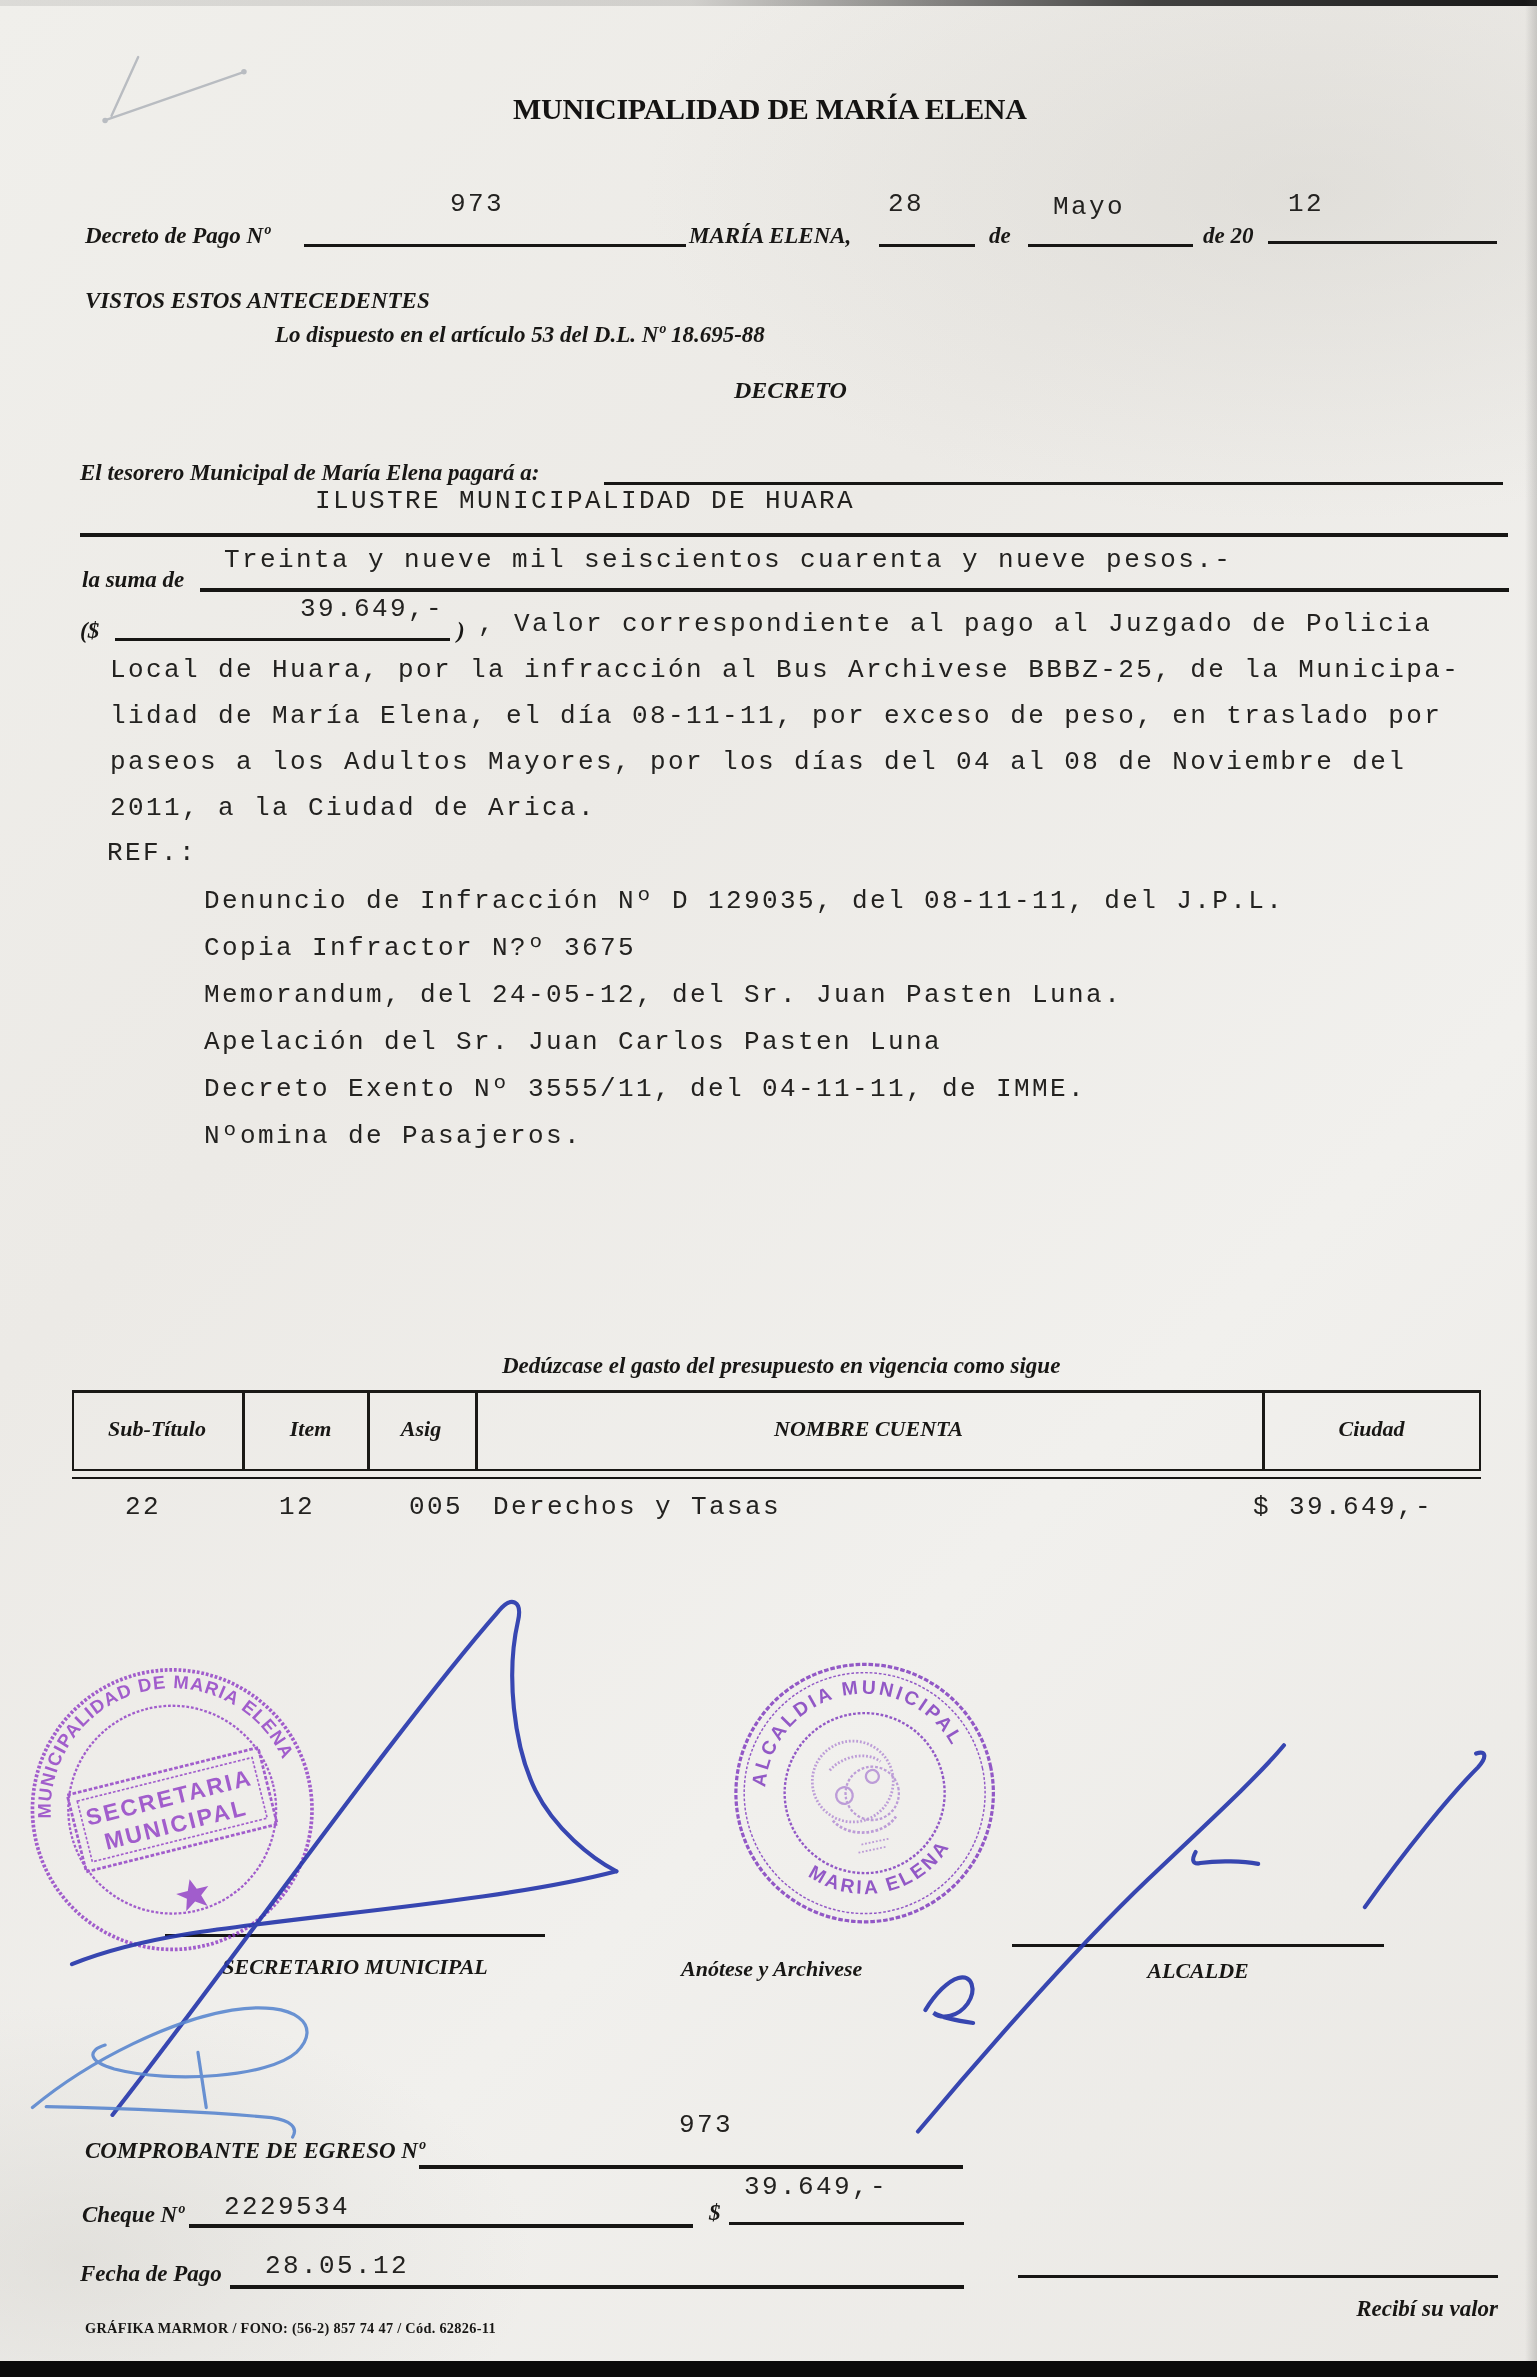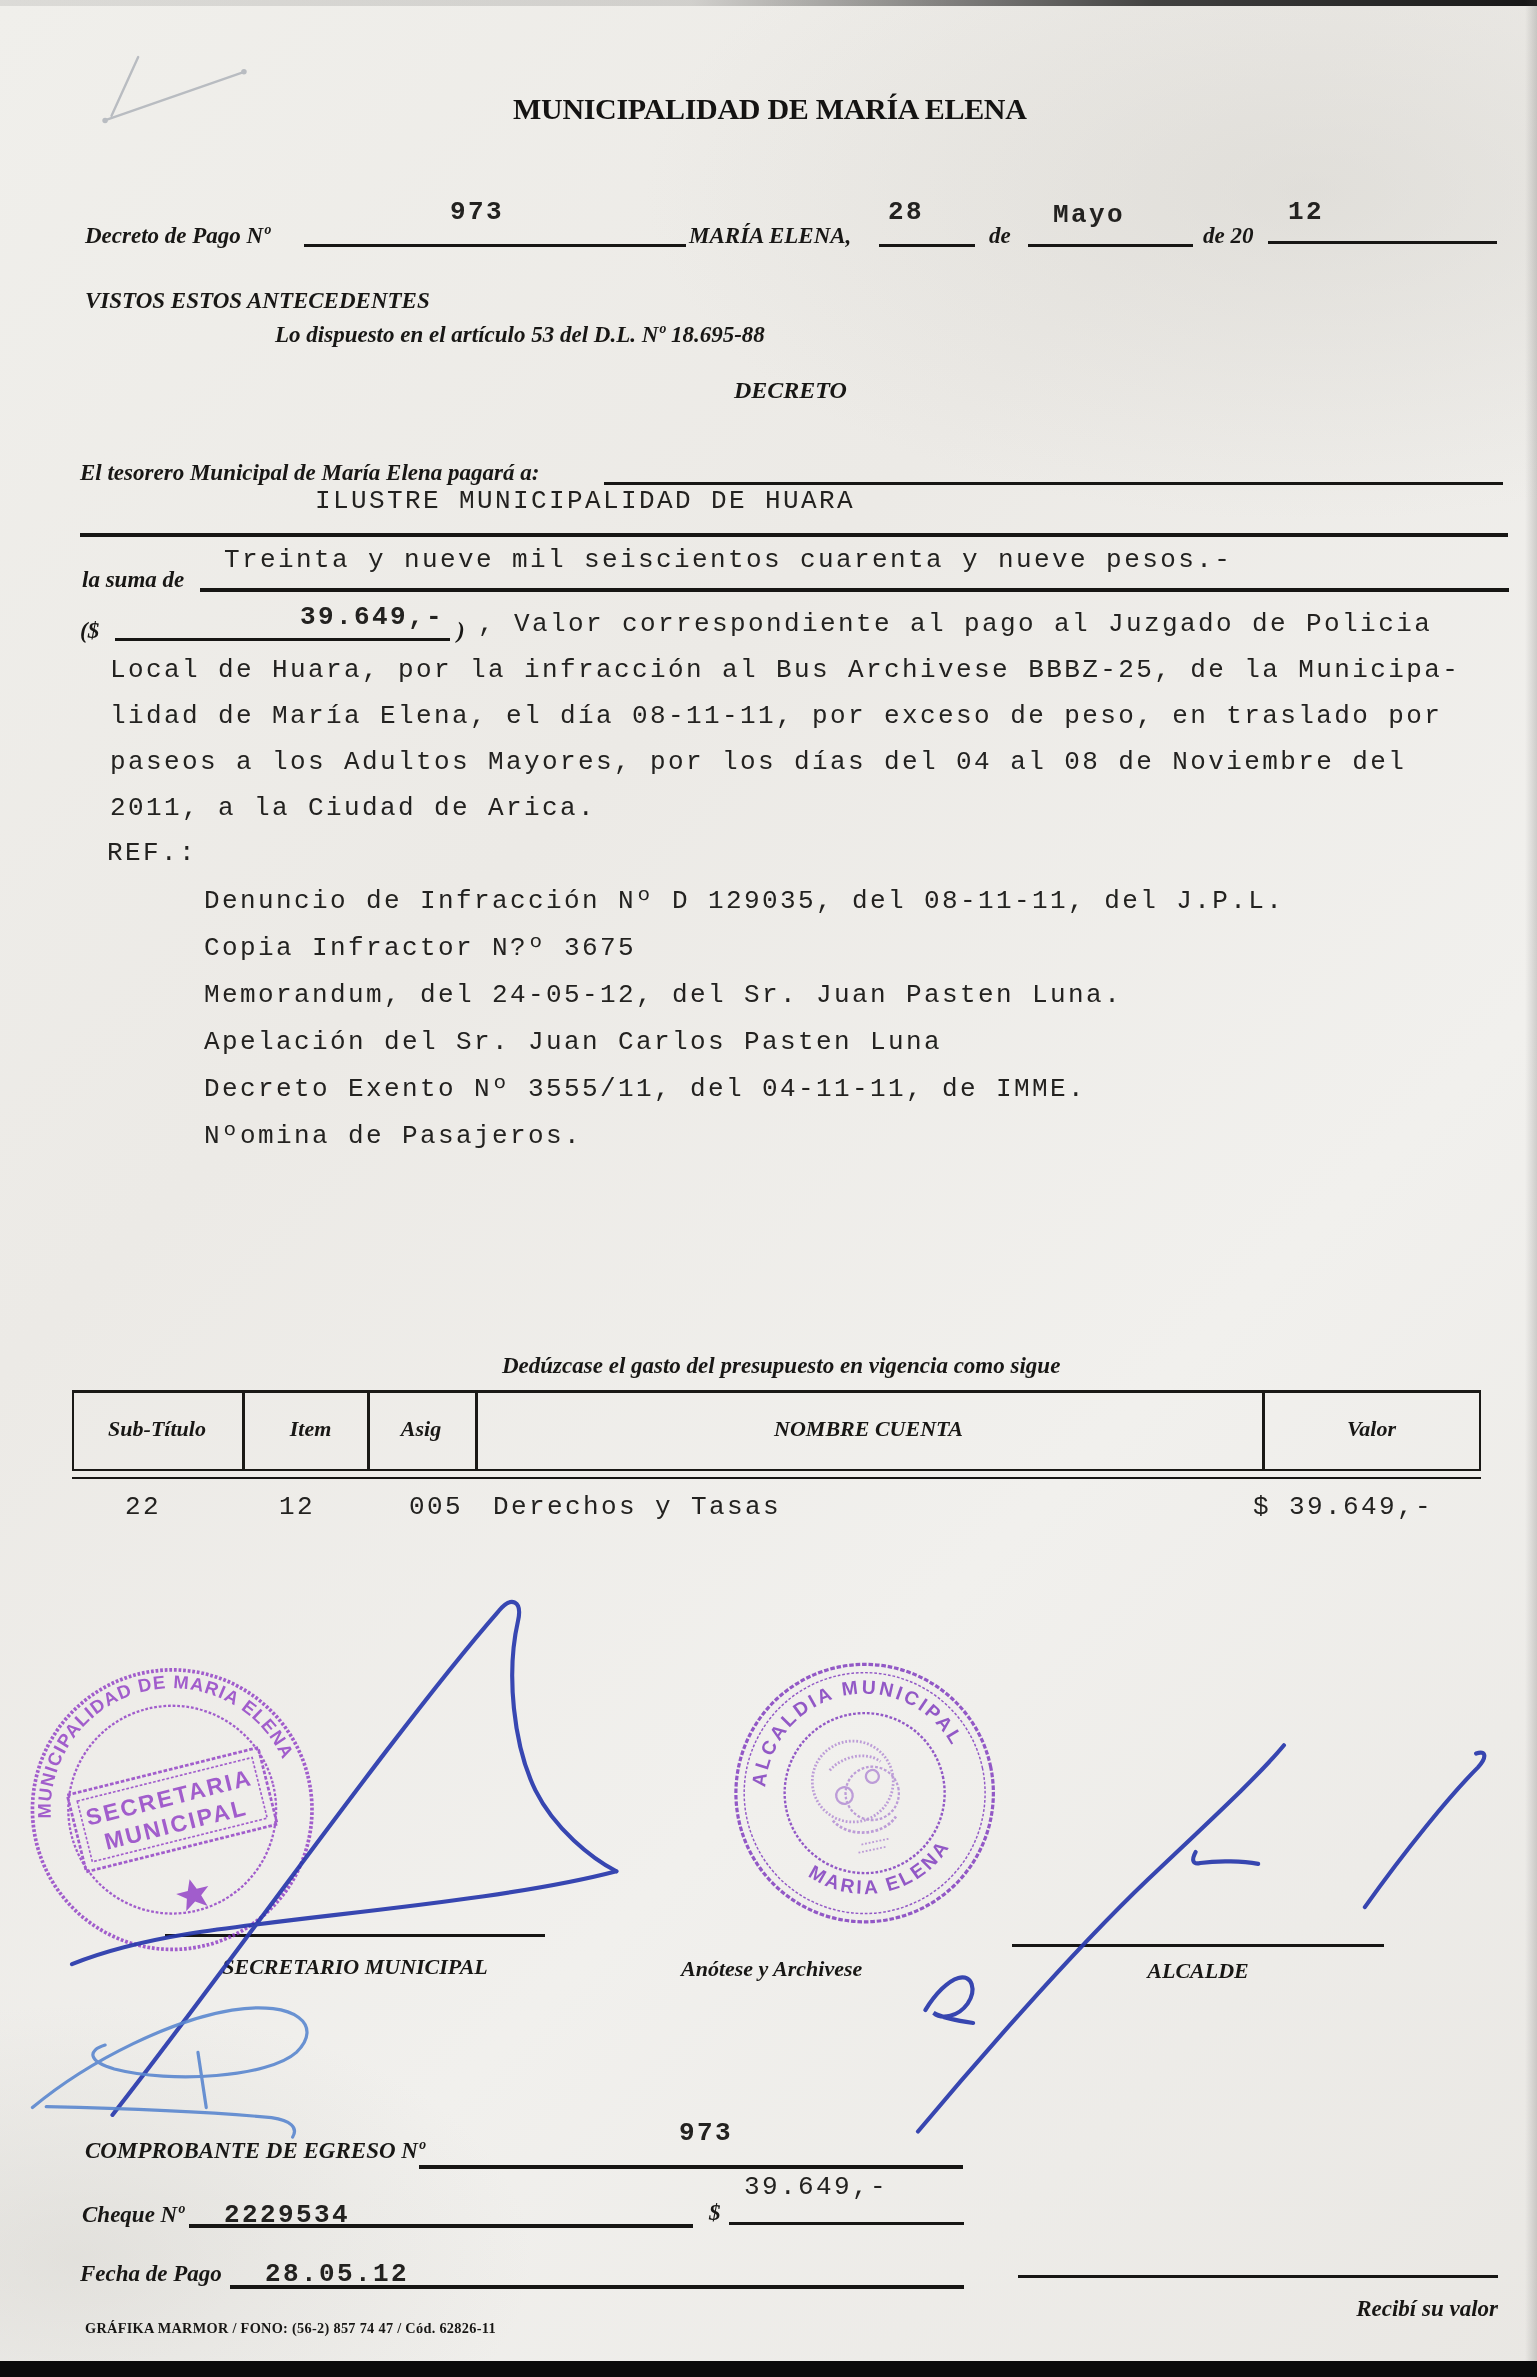--- a/index.html
+++ b/index.html
@@ -26,21 +26,21 @@
     font-family:"Liberation Serif",serif;
     font-weight:700;font-size:30px;letter-spacing:-0.3px;
     color:#141312;white-space:nowrap;
   }
   .typed{
     position:absolute;
     font-family:"Liberation Mono","DejaVu Sans Mono",monospace;
     font-size:26px;letter-spacing:2.4px;
     color:#232220;white-space:nowrap;line-height:1.05;
   }
-  .typed.b{font-weight:700;margin-top:8px;}
+  .typed.b{font-weight:400;}
   .ln{position:absolute;background:#171614;height:2.8px;}
   .ln.h{height:3.7px;}
   .tblbox{
     position:absolute;left:72px;top:1390px;width:1409px;height:81px;
     border-top:3.7px solid #1a1916;border-left:2.8px solid #1a1916;
     border-right:2.8px solid #1a1916;border-bottom:2.8px solid #1a1916;
     box-sizing:border-box;
   }
   .vline{position:absolute;top:1390px;width:2.8px;height:81px;background:#1a1916;}
   .hdr{
@@ -121,21 +121,21 @@
   <div class="tblbox"></div>
   <div class="vline" style="left:242px;"></div>
   <div class="vline" style="left:367px;"></div>
   <div class="vline" style="left:475px;"></div>
   <div class="vline" style="left:1262px;"></div>
   <div class="ln" style="left:72px;top:1477px;width:1409px;height:1.8px;"></div>
   <div class="hdr" style="left:72px;width:170px;">Sub-Título</div>
   <div class="hdr" style="left:241px;width:139px;">Item</div>
   <div class="hdr" style="left:367px;width:108px;">Asig</div>
   <div class="hdr" style="left:475px;width:787px;">NOMBRE CUENTA</div>
-  <div class="hdr" style="left:1262px;width:219px;">Valor</div>
+  <div class="hdr" style="left:1262px;width:219px;">Ciudad</div>
   <div class="typed" style="left:125px;top:1494px;">22</div>
   <div class="typed" style="left:279px;top:1494px;">12</div>
   <div class="typed" style="left:409px;top:1494px;">005</div>
   <div class="typed" style="left:493px;top:1494px;">Derechos y Tasas</div>
   <div class="typed" style="left:1253px;top:1494px;">$ 39.649,-</div>
 
   <div class="ln" style="left:165px;top:1934px;width:380px;"></div>
   <div class="pre" style="left:165px;top:1955px;width:380px;text-align:center;font-size:22px;">SECRETARIO MUNICIPAL</div>
   <div class="pre" style="left:681px;top:1957px;font-size:22px;">Anótese y Archivese</div>
   <div class="ln" style="left:1012px;top:1944px;width:372px;"></div>

